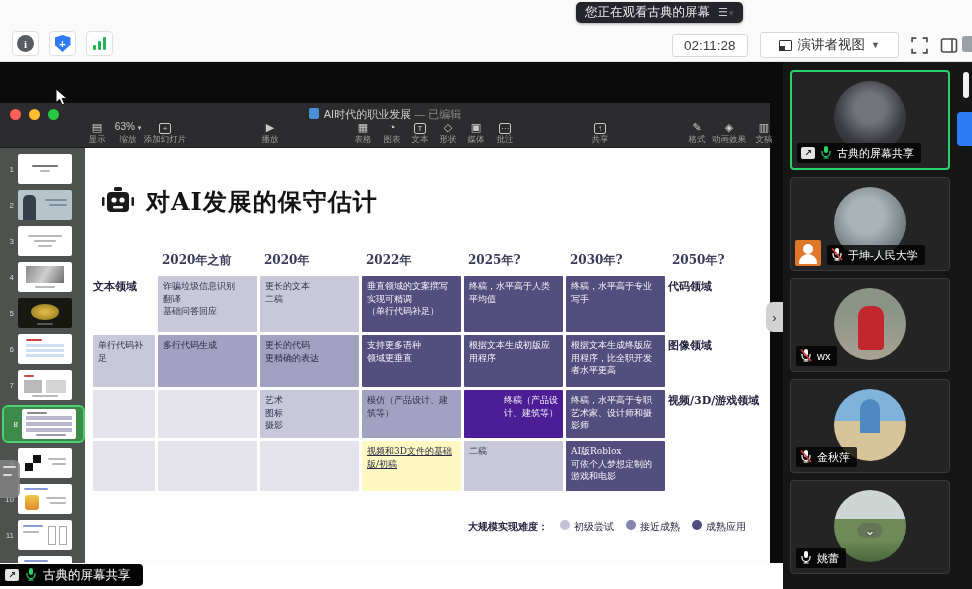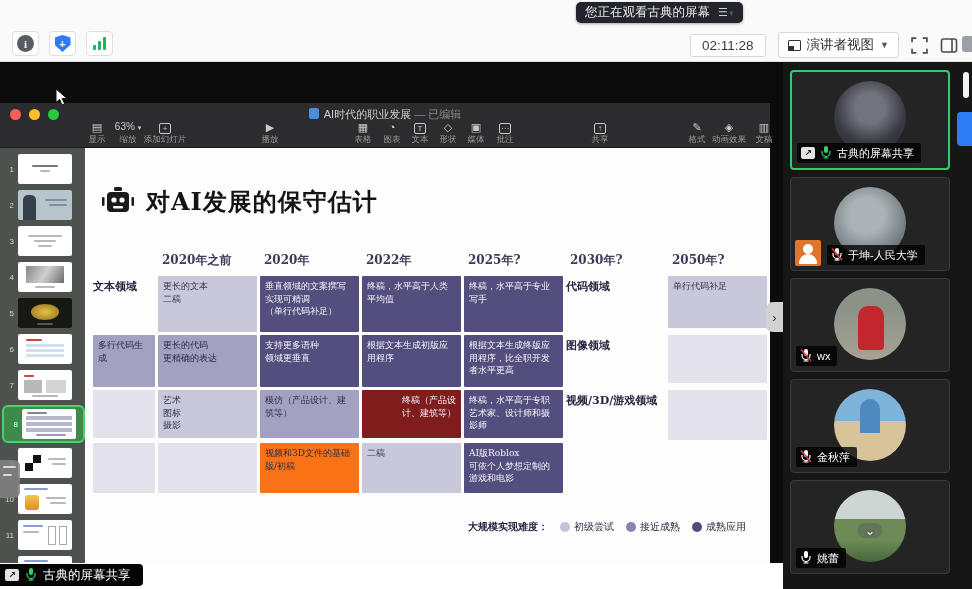--- a/index.html
+++ b/index.html
@@ -14,21 +14,21 @@
   .banner-menu { color:#cfcfd4; font-size:11px; letter-spacing:1px; cursor:default; }
   .hdr-left { position:absolute; left:12px; top:31px; display:flex; gap:10px; }
   .icbox { width:27px; height:25px; border:1px solid #e0e0e0; border-radius:4px; background:#fff; display:flex; align-items:center; justify-content:center; }
   .info-circle { width:17px; height:17px; border-radius:50%; background:#585d63; color:#fff; font-size:11px; font-weight:bold; display:flex; align-items:center; justify-content:center; font-family:"Liberation Serif",serif; }
   .shield { width:16px; height:17px; background:#2f7bf5; clip-path:polygon(50% 0,100% 15%,100% 58%,50% 100%,0 58%,0 15%); display:flex; align-items:center; justify-content:center; color:#fff; font-size:11px; font-weight:bold; }
   .signal { display:flex; align-items:flex-end; gap:2px; height:13px; }
   .signal i { display:block; width:3px; background:#21b55a; border-radius:1px; }
   .signal i:nth-child(1){height:5px;} .signal i:nth-child(2){height:9px;} .signal i:nth-child(3){height:13px;}
   .hdr-right { position:absolute; right:14px; top:32px; display:flex; align-items:center; gap:12px; }
   .timer-box { border:1px solid #d8d8d8; border-radius:3px; background:#fff; padding:3px 11px; font-size:13.5px; color:#3c3c3c; }
-  .view-btn { display:flex; align-items:center; gap:6px; border:1px solid #d8d8d8; border-radius:3px; background:#fff; padding:3px 9px; font-size:13.5px; color:#2f2f2f; }
+  .view-btn { display:flex; align-items:center; gap:6px; border:1px solid #d8d8d8; border-radius:3px; background:#fff; padding:3px 18px; font-size:13.5px; color:#2f2f2f; }
   .view-ic { position:relative; width:13px; height:11px; border:1.5px solid #333; border-radius:1px; }
   .view-ic::after { content:""; position:absolute; left:-1px; bottom:-1px; width:6px; height:5px; background:#333; }
   .caret { font-size:9px; color:#555; }
   .hdr-frag { position:absolute; right:0; top:36px; width:10px; height:16px; background:#9aa0a6; border-radius:3px 0 0 3px; }
 
   
   .screen { position:absolute; left:0; top:62px; width:783px; height:501px; background:#0b0b0b; }
   .kwin { position:absolute; left:0; top:1px; width:770px; height:488px; background:#2b2b2d;margin-top:40px; }
   .ktitlebar { position:relative; width:100%; height:45px; background:#2c2c2e; border-bottom:1px solid #1d1d1f; }
   .lights { position:absolute; left:10px; top:6px; display:flex; gap:8px; }
@@ -54,21 +54,21 @@
   .kslide { position:relative; width:685px; height:443px; background:#fdfdfd; font-family:"DejaVu Serif","Liberation Serif",serif; }
   .slide-title { position:absolute; left:16px; top:38px; display:flex; align-items:center; gap:11px; }
   .slide-title h1 { font-size:24px; font-weight:bold; color:#141414; letter-spacing:1px; }
   .ai-table { position:absolute; left:8px; top:102px; display:grid; grid-template-columns:62px repeat(6,99px); gap:3px; }
   .ai-table .hcell { font-size:12px; font-weight:bold; color:#3b3a58; padding:2px 2px 4px 4px; }
   .ai-table .rlabel { font-size:11px; font-weight:bold; color:#26253f; padding-top:4px; line-height:1.3; }
   .ai-table .cell { font-size:9px; line-height:1.4; padding:4px 5px; white-space:pre-line; border-radius:1px; }
   .r1 .cell{min-height:56px;} .r2 .cell{min-height:52px;} .r3 .cell{min-height:48px;} .r4 .cell{min-height:50px;}
   .legend { position:absolute; right:24px; top:372px; display:flex; align-items:center; gap:12px; font-size:10px; color:#26253f; }
   .legend b { font-weight:bold; }
-  .legend .li { display:flex; align-items:center; gap:4px; }
+  .legend .li { display:flex; align-items:flex-start; gap:4px; }
   .legend .dot { width:10px; height:10px; border-radius:50%; display:inline-block; }
 
   .collapse-handle { position:absolute; left:766px; top:240px; width:17px; height:30px; background:#d2d2d2; border-radius:7px 0 0 7px; display:flex; align-items:center; justify-content:center; color:#333; font-size:13px; }
   .cursor { position:absolute; left:55px; top:26px; pointer-events:none; }
   .overlay-fragment { position:absolute; left:0; top:398px; width:20px; height:38px; background:rgba(130,130,130,.85); border-radius:0 6px 6px 0; }
   .overlay-fragment i { display:block; height:2px; background:#d9d9d9; margin:6px 4px 0 3px; border-radius:1px; }
 
   
   .vpanel { position:absolute; left:783px; top:62px; width:189px; height:527px; background:#161616; }
   .tiles { position:absolute; left:7px; top:8px; width:160px; }
@@ -281,20 +281,25 @@
           <div class="ai-table">
               <div></div>
               <div class="hcell">2020年之前</div>
               <div class="hcell">2020年</div>
               <div class="hcell">2022年</div>
               <div class="hcell">2025年?</div>
               <div class="hcell">2030年?</div>
               <div class="hcell">2050年?</div>
               <div class="rlabel r1">文本领域</div>
               <div class="r1">
+                <div class="cell" style="background: rgb(201, 200, 219); color: rgb(52, 51, 78);">诈骗垃圾信息识别
+翻译
+基础问答回应</div>
+              </div>
+              <div class="r1">
                 <div class="cell" style="background: rgb(201, 200, 219); color: rgb(52, 51, 78);">更长的文本
 二稿</div>
               </div>
               <div class="r1">
                 <div class="cell" style="background: rgb(83, 78, 125); color: rgb(244, 243, 250);">垂直领域的文案撰写实现可精调
 （单行代码补足）</div>
               </div>
               <div class="r1">
                 <div class="cell" style="background: rgb(83, 78, 125); color: rgb(244, 243, 250);">终稿，水平高于人类平均值</div>
               </div>
@@ -331,37 +336,37 @@
               </div>
               <div class="r3">
                 <div class="cell" style="background: rgb(201, 200, 219); color: rgb(52, 51, 78);">艺术
 图标
 摄影</div>
               </div>
               <div class="r3">
                 <div class="cell" style="background: rgb(163, 161, 193); color: rgb(45, 44, 70);">模仿（产品设计、建筑等）</div>
               </div>
               <div class="r3">
-                <div class="cell" style="background: #7f1d1d; color: rgb(244, 243, 250); padding-left: 40px;">终稿（产品设计、建筑等）</div>
+                <div class="cell" style="background: #4c1d95; color: rgb(244, 243, 250); padding-left: 40px;">终稿（产品设计、建筑等）</div>
               </div>
               <div class="r3">
                 <div class="cell" style="background: rgb(83, 78, 125); color: rgb(244, 243, 250);">终稿，水平高于专职艺术家、设计师和摄影师</div>
               </div>
               <div class="rlabel r4">视频/3D/游戏领域</div>
               <div class="r4">
                 <div class="cell" style="background: rgb(228, 227, 236); color: rgb(58, 57, 84);"></div>
               </div>
               <div class="r4">
                 <div class="cell" style="background: rgb(228, 227, 236); color: rgb(58, 57, 84);"></div>
               </div>
               <div class="r4">
                 <div class="cell" style="background: rgb(228, 227, 236); color: rgb(58, 57, 84);"></div>
               </div>
               <div class="r4">
-                <div class="cell" style="background: #f97316; color: rgb(45, 44, 70);">视频和3D文件的基础版/初稿</div>
+                <div class="cell" style="background: #fef9c3; color: rgb(45, 44, 70); text-decoration: underline;">视频和3D文件的基础版/初稿</div>
               </div>
               <div class="r4">
                 <div class="cell" style="background: rgb(201, 200, 219); color: rgb(52, 51, 78);">二稿</div>
               </div>
               <div class="r4">
                 <div class="cell" style="background: rgb(83, 78, 125); color: rgb(244, 243, 250);">AI版Roblox
 可依个人梦想定制的游戏和电影</div>
               </div>
             </div>
           <div class="legend">

